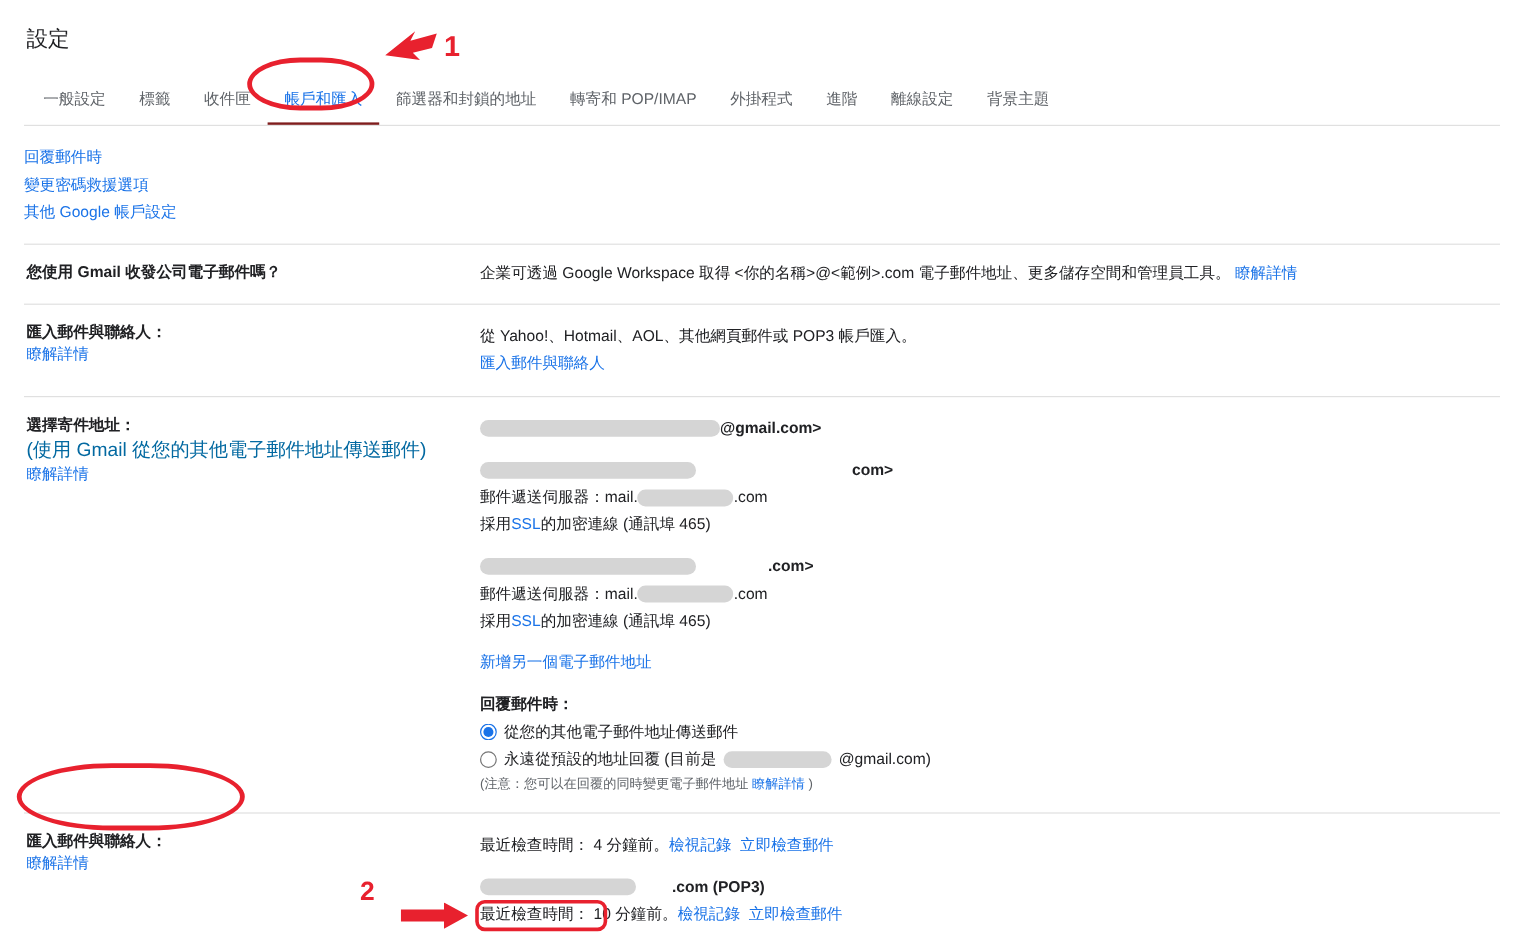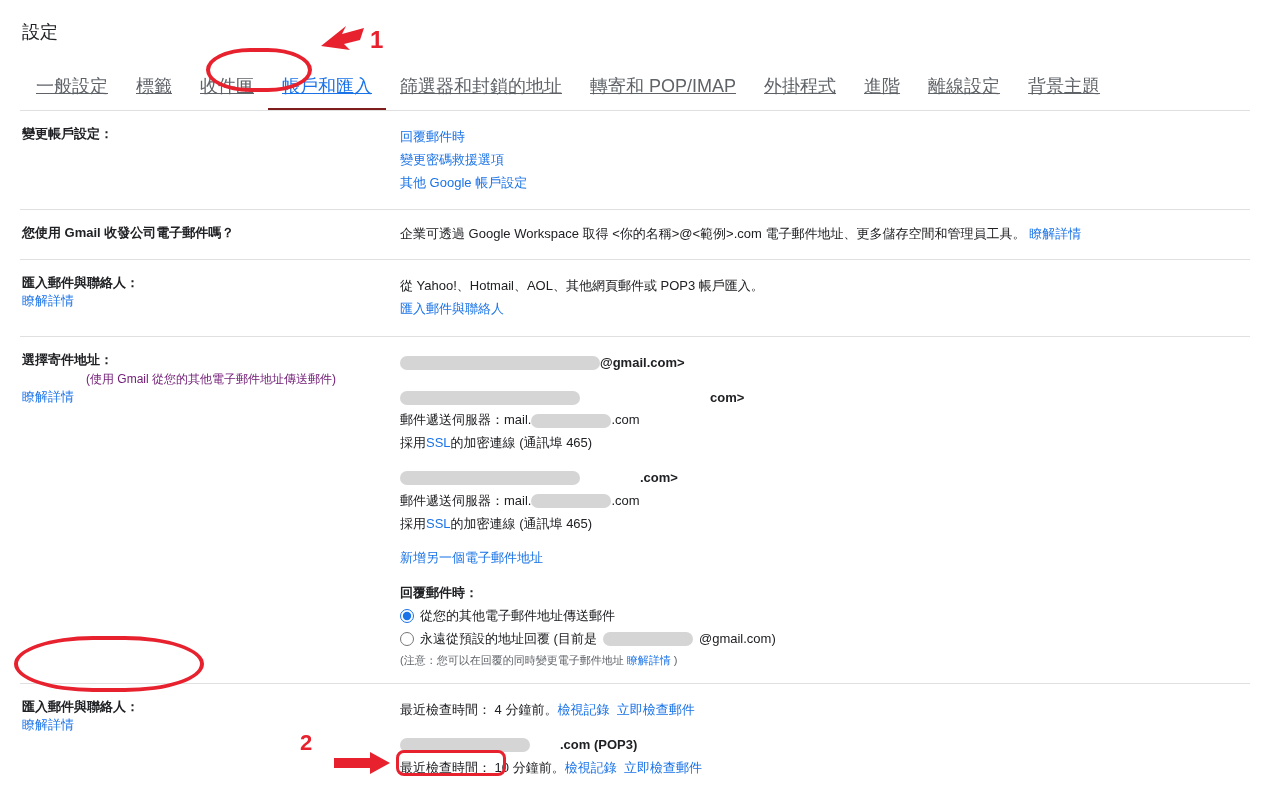--- a/index.html
+++ b/index.html
@@ -25,47 +25,45 @@
       gap: 0;
       border-bottom: 1px solid #e0e0e0;
       margin-bottom: 0;
       padding-left: 2px;
       position: relative;
     }
     .tab {
       padding: 10px 14px;
       color: #5f6368;
       cursor: pointer;
-      font-size: 18px;
+      font-size: 13px;
       white-space: nowrap;
-      text-decoration: underline;
     }
     .tab.active {
       color: #1a73e8;
       border-bottom: 2px solid #7f1d1d;
     }
     .section {
       display: flex;
       padding: 14px 0;
       border-bottom: 1px solid #e0e0e0;
     }
     .section-label {
       width: 380px;
       flex-shrink: 0;
       padding-left: 2px;
     }
     .section-label .label-main {
       font-weight: bold;
       color: #202124;
     }
     .section-label .label-sub {
-      font-size: 12px;
-      color: #701a75;
+      font-size: 16px;
+      color: #0369a1;
       margin-top: 2px;
-      text-align: center;
     }
     .section-content {
       flex: 1;
       line-height: 1.6;
     }
     .link {
       color: #1a73e8;
       cursor: pointer;
     }
     .link-small {
@@ -215,23 +213,20 @@
   <div class="tab active">帳戶和匯入</div>
   <div class="tab">篩選器和封鎖的地址</div>
   <div class="tab">轉寄和 POP/IMAP</div>
   <div class="tab">外掛程式</div>
   <div class="tab">進階</div>
   <div class="tab">離線設定</div>
   <div class="tab">背景主題</div>
 </div>
 
 <div class="section">
-  <div class="section-label">
-    <span class="label-main">變更帳戶設定：</span>
-  </div>
   <div class="section-content">
     <div class="content-line">
         <span class="link">回覆郵件時</span>
       </div>
     <div class="content-line">
         <span class="link">變更密碼救援選項</span>
       </div>
     <div class="content-line">
         <span class="link">其他 Google 帳戶設定</span>
       </div>

